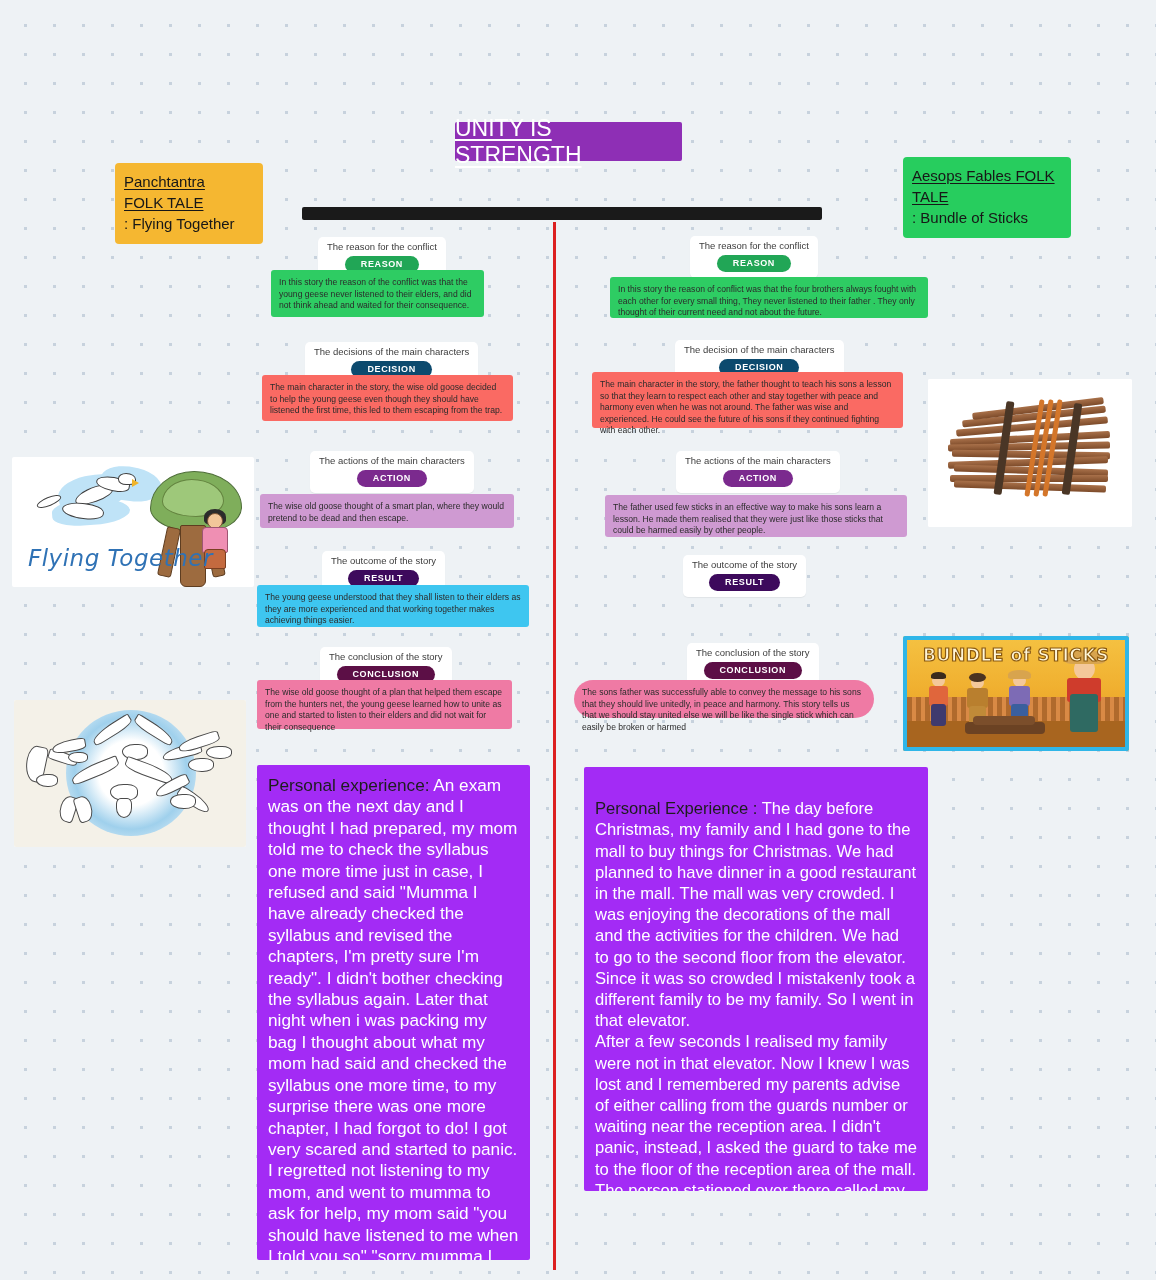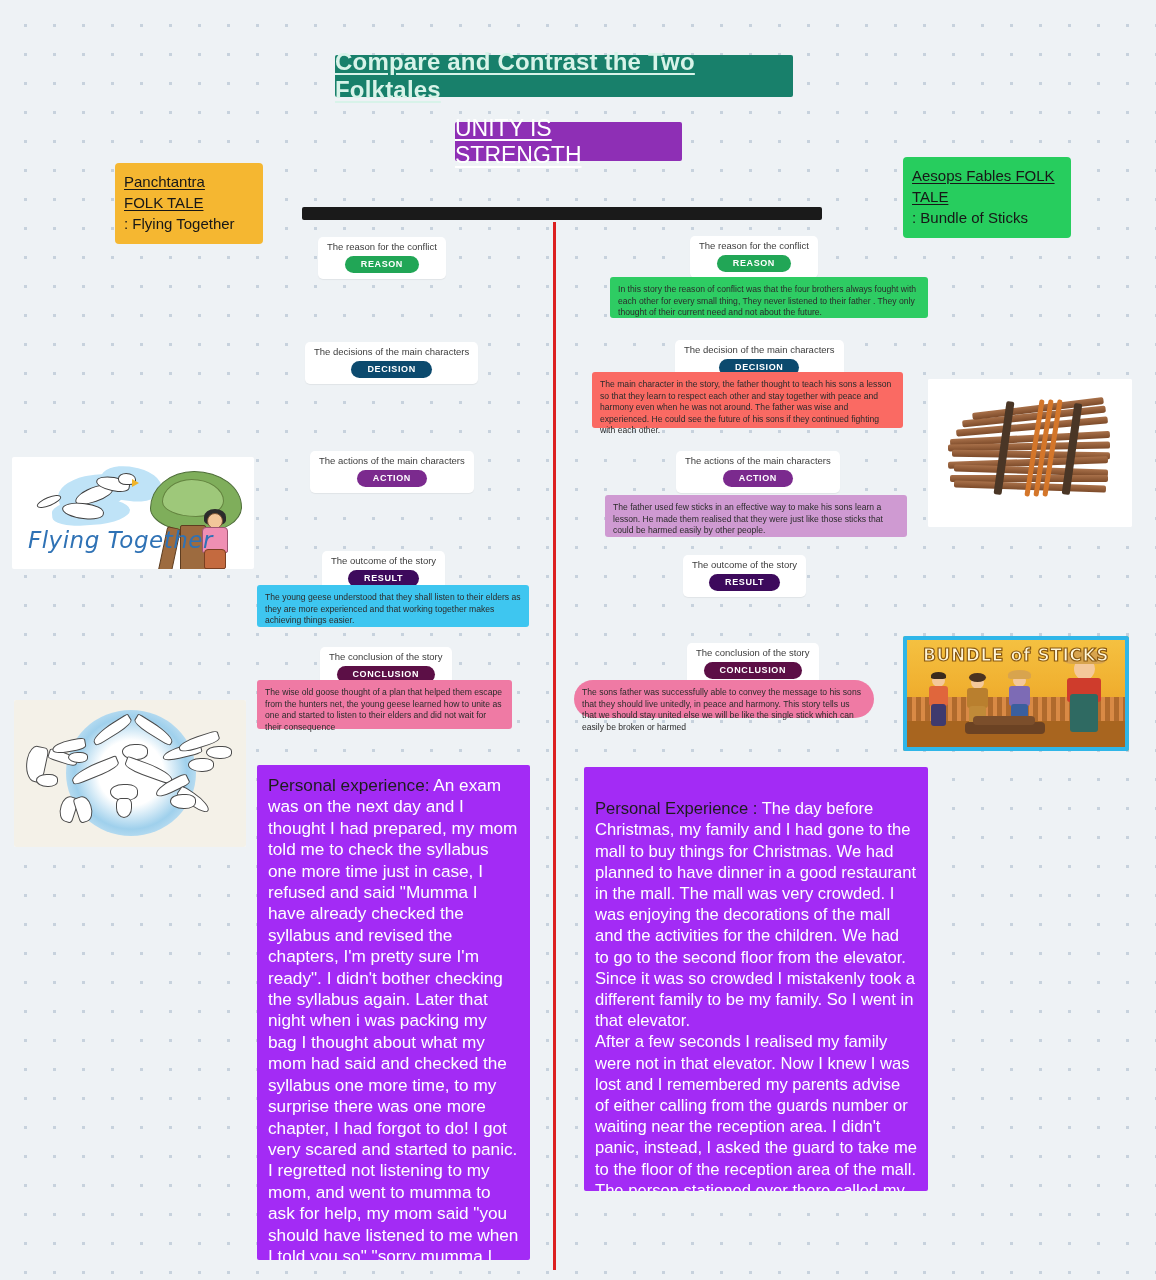--- a/index.html
+++ b/index.html
@@ -182,21 +182,20 @@
   .fg-head { position: absolute; background: #f4c89a; border-radius: 50%; }
   .fg-hat  { position: absolute; background: #c48b3f; border-radius: 50% 50% 20% 20%; }
   .fg-body { position: absolute; border-radius: 3px; }
   .logpile { position: absolute; background: #6b4223; border-radius: 4px; }
 </style>
 </head>
 <body>
 
 <div id="board">
 
-  <div class="title-main">Compare and Contrast the Two Folktales</div>
   <div class="title-sub">UNITY IS STRENGTH</div>
 
   <div class="label-card" id="label-right">
     <span class="u">Aesops Fables FOLK </span><br>
     <span class="u">TALE</span><br>
     <span>: Bundle of Sticks</span>
   </div>
 
   <div class="label-card" id="label-left">
     <span class="u">Panchtantra</span><br>
@@ -206,34 +205,37 @@
 
   <div class="black-bar"></div>
   <div class="red-divider"></div>
 
   <div class="sec" style="left:318px; top:237px;">
     <div class="sec-head">
       <span class="cap">The reason for the conflict</span>
       <span class="chip chip-reason">REASON</span>
     </div>
   </div>
+  <div class="body-box bg-reason" style="left:271px; top:270px; width:213px; height:47px;">In this story the reason of the conflict was that the young geese never listened to their elders, and did not think ahead and waited for their consequence.</div>
 
   <div class="sec" style="left:305px; top:342px;">
     <div class="sec-head">
       <span class="cap">The decisions of the main characters</span>
       <span class="chip chip-decision">DECISION</span>
     </div>
   </div>
+  <div class="body-box bg-decision" style="left:262px; top:375px; width:251px; height:46px;">The main character in the story, the wise old goose decided to help the young geese even though they should have listened the first time, this led to them escaping from the trap.</div>
 
   <div class="sec" style="left:310px; top:451px;">
     <div class="sec-head">
       <span class="cap">The actions of the main characters</span>
       <span class="chip chip-action">ACTION</span>
     </div>
   </div>
+  <div class="body-box bg-action" style="left:260px; top:494px; width:254px; height:34px;">The wise old goose thought of a smart plan, where they would pretend to be dead and then escape.</div>
 
   <div class="sec" style="left:322px; top:551px;">
     <div class="sec-head">
       <span class="cap">The outcome of the story</span>
       <span class="chip chip-result">RESULT</span>
     </div>
   </div>
   <div class="body-box bg-result" style="left:257px; top:585px; width:272px; height:42px;">The young geese understood that they shall listen to their elders as they are more experienced and that working together makes achieving things easier.</div>
 
   <div class="sec" style="left:320px; top:647px;">
@@ -285,21 +287,21 @@
 
   <div class="pe" id="pe-left" style="left:257px; top:765px; width:273px; height:495px;">
     <span class="lead">Personal experience:</span><span> An exam was on the next day and I thought I had prepared, my mom told me to check the syllabus one more time just in case, I refused and said  "Mumma I have already checked the syllabus and revised the chapters, I'm pretty sure I'm ready". I didn't bother checking the syllabus again. Later that night when i was packing my bag I thought about what my mom had said and checked the syllabus one more time, to my surprise there was one more chapter, I had forgot to do! I got very scared and started to panic. I regretted not listening to my mom, and went to mumma to ask for help, my mom said "you should have listened to me when I told you so" "sorry mumma I replied, I promise that from now on I will listen to you. Mumma helped me study and I got full marks!</span>
   </div>
 
   <div class="pe" id="pe-right" style="left:584px; top:767px; width:344px; height:424px; white-space:pre-line;">
     <span class="lead">Personal Experience :</span><span> The day before Christmas,  my family and I had gone  to the mall to buy things for Christmas. We had planned to have dinner in a good restaurant in the mall. The mall was very crowded. I was enjoying the decorations of the mall and the activities for the children. We had to go to the second floor from the elevator. Since it was so crowded I mistakenly took a different family to be my family. So I went in that elevator.
 After a few seconds I realised my family were not in that elevator. Now I knew I was lost and I remembered my parents advise of either calling from the guards number or waiting near the reception area. I didn't panic, instead, I asked the guard to take me to the floor of the reception area of the mall. The person stationed over there called my parents and soon I found my family.</span>
   </div>
 
-  <div class="img-frame" style="left:12px; top:457px; width:242px; height:112px;">
+  <div class="img-frame" style="left:12px; top:457px; width:242px; height:130px;">
     <div class="img-inner">
 
       <div class="cloudblob" style="left:46px; top:18px; width:70px; height:36px; transform:rotate(-12deg);"></div>
       <div class="cloudblob" style="left:88px; top:10px; width:62px; height:34px; transform:rotate(8deg);"></div>
       <div class="cloudblob" style="left:40px; top:42px; width:78px; height:26px; transform:rotate(-4deg);"></div>
 
       <div class="goose" style="left:62px; top:30px; width:40px; height:15px; border-radius:60% 40% 50% 40%; transform:rotate(-18deg);"></div>
       <div class="goose" style="left:84px; top:20px; width:34px; height:14px; border-radius:55% 45% 45% 55%; transform:rotate(10deg);"></div>
       <div class="goose" style="left:50px; top:46px; width:42px; height:16px; border-radius:50% 50% 45% 55%; transform:rotate(6deg);"></div>
       <div class="goose" style="left:106px; top:16px; width:18px; height:12px; border-radius:50% 60% 40% 50%;"></div>

